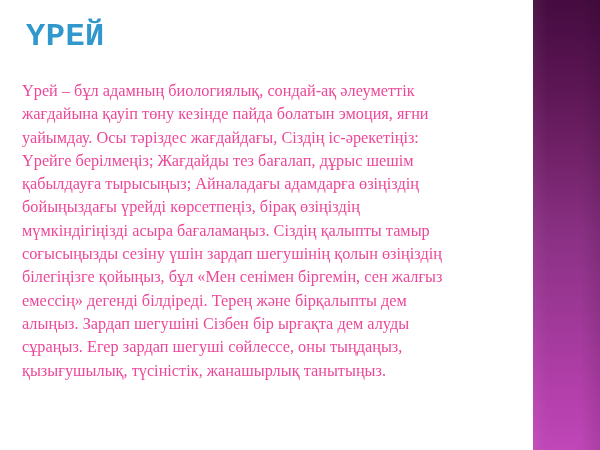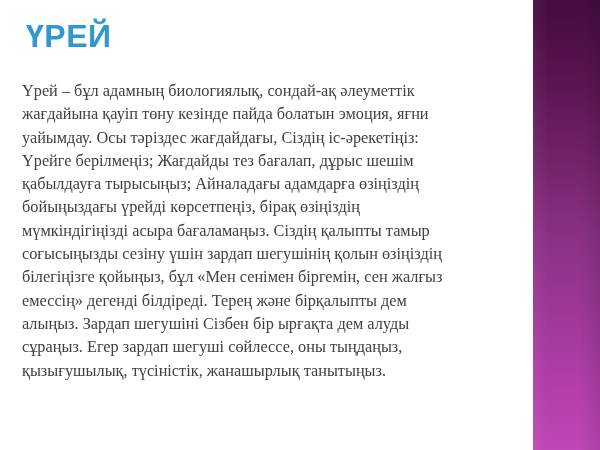--- a/index.html
+++ b/index.html
@@ -46,38 +46,38 @@
         rgba(0,0,0,0.00) 22%,
         rgba(0,0,0,0.00) 70%,
         rgba(0,0,0,0.10) 100%);
     pointer-events: none;
   }
 
   #title {
     position: absolute;
     left: 26px;
     top: 19px;
-    font-family: Liberation Sans, sans-serif;
+    font-family: Liberation Mono, monospace;
     font-weight: bold;
     font-size: 32px;
     letter-spacing: 0.5px;
     color: #3198cd;
     line-height: 1.1;
     white-space: nowrap;
   }
 
   #body-text {
     position: absolute;
     left: 22px;
     top: 79px;
     width: 495px;
     font-family: "Liberation Serif", serif;
     font-size: 16.3px;
     line-height: 23.3px;
-    color: #404040;
+    color: #ec4899;
     text-align: left;
     white-space: pre-wrap;
   }
 </style>
 </head>
 <body>
 
 <div id="slide">
 
   <div id="sidebar-band"></div>

